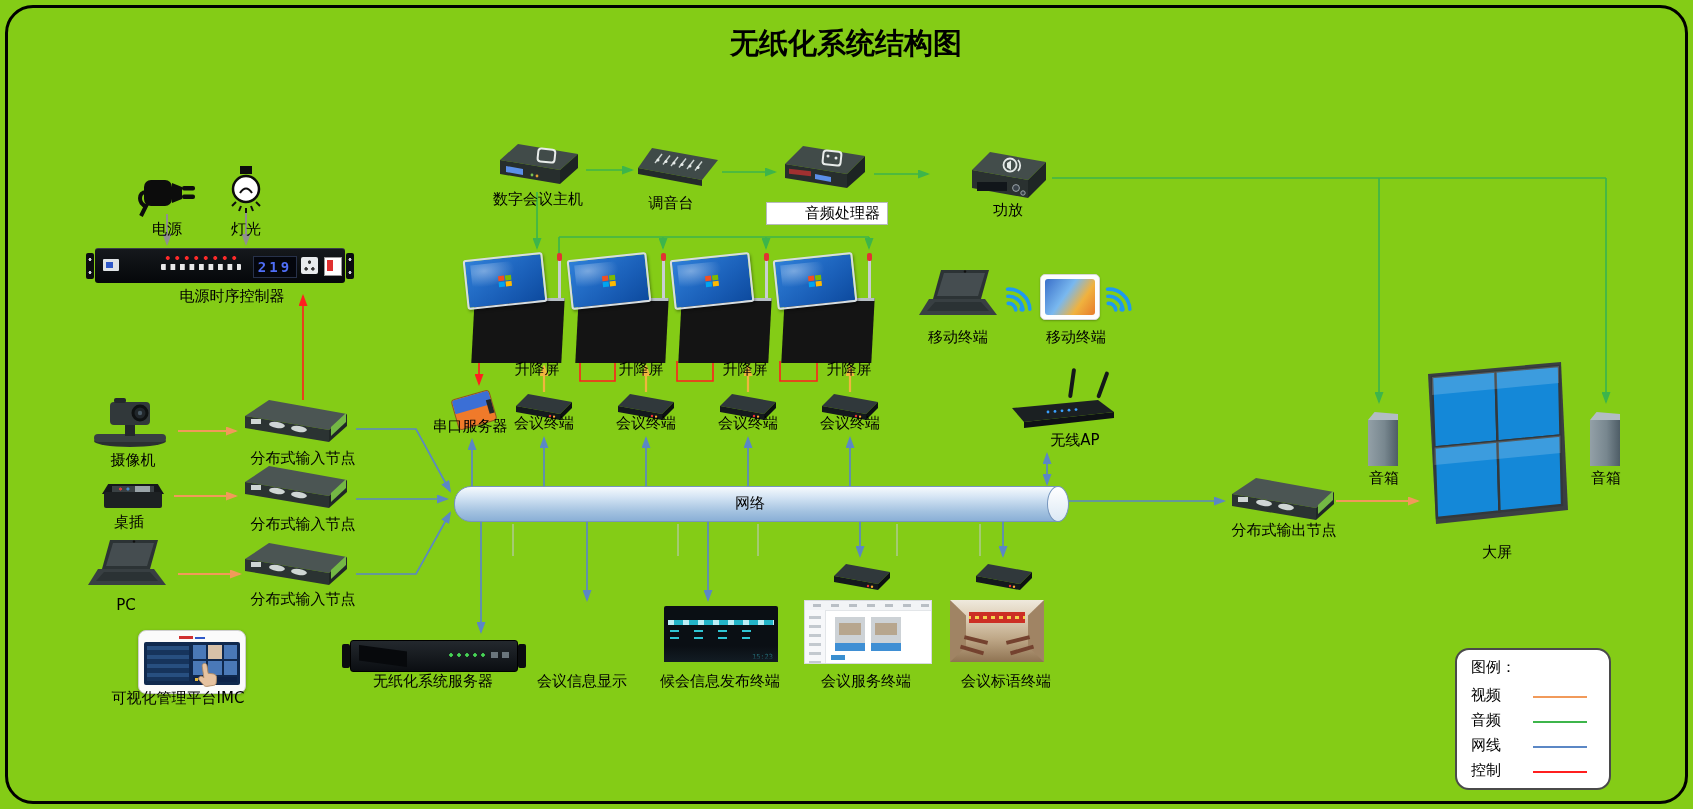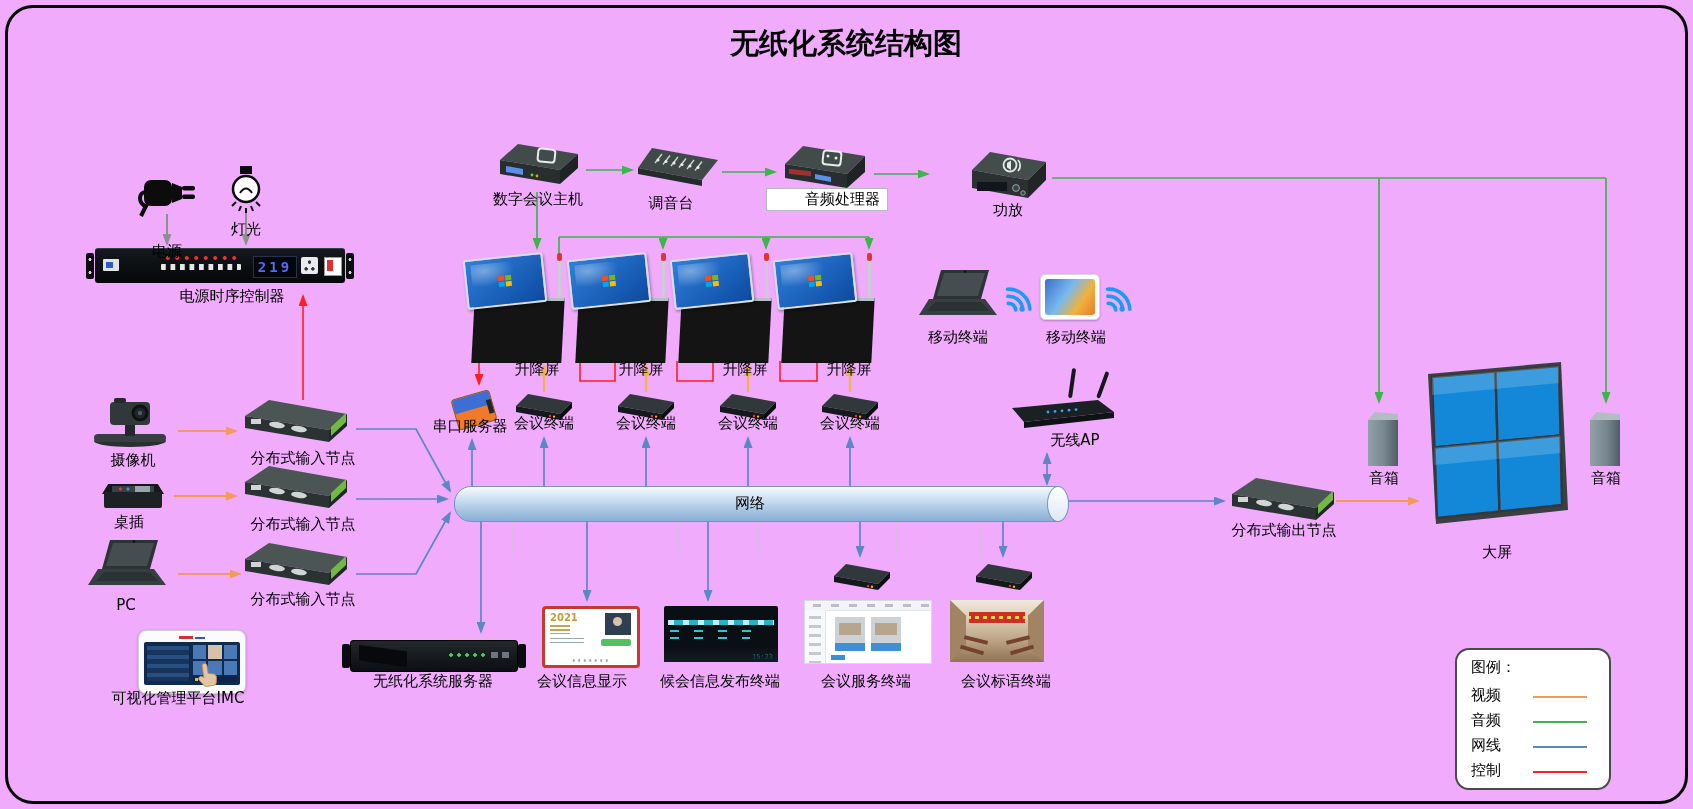--- a/index.html
+++ b/index.html
@@ -1,16 +1,16 @@
 <!DOCTYPE html>
 <html><head>
 <meta charset="utf-8">
 <style>
   html,body{margin:0;padding:0;background:#fff;font-family:"DejaVu Sans","Liberation Sans",sans-serif;}
-  #stage{position:relative;width:1693px;height:809px;background:#f0abfc;overflow:hidden;}
+  #stage{position:relative;width:1693px;height:809px;background:#84cc16;overflow:hidden;}
   .frame{position:absolute;left:5px;top:5px;right:5px;bottom:5px;border:3px solid #000;border-radius:28px;}
   .lbl{position:absolute;font-size:15px;line-height:1.25;color:#000;white-space:nowrap;transform:translateX(-50%);z-index:6;}
   .title{position:absolute;font-size:29px;font-weight:bold;color:#000;white-space:nowrap;transform:translateX(-50%);z-index:6;}
   .lbl-box{border:1px solid #b6babd;background:#fff;padding:1px 7px;}
   .wires{position:absolute;left:0;top:0;width:1693px;height:809px;z-index:2;}
   .dev{position:absolute;z-index:4;}
 
   
   .pipe{position:absolute;left:454px;top:486px;width:604px;height:34px;z-index:3;
     background:linear-gradient(180deg,#f6fafd 0%,#d4e4f4 30%,#a3c2e0 72%,#8aafd6 100%);
@@ -253,21 +253,21 @@
     <circle cx="20" cy="23" r="13" fill="#fff" stroke="#0c0c0c" stroke-width="2.5"></circle>
     <path d="M14,27 q6,-9 12,0" stroke="#0c0c0c" stroke-width="2" fill="none"></path>
     <g stroke="#0c0c0c" stroke-width="2">
       <line x1="6" y1="40" x2="10" y2="36"></line>
         <line x1="34" y1="40" x2="30" y2="36"></line>
       <line x1="13" y1="45" x2="15" y2="40"></line>
         <line x1="27" y1="45" x2="25" y2="40"></line>
       <line x1="20" y1="47" x2="20" y2="42"></line>
     </g>
   </svg>
-  <div class="lbl" style="left:167px;top:220px;margin-top:22px;">电源</div>
+  <div class="lbl" style="left:167px;top:220px;">电源</div>
   <div class="lbl" style="left:246px;top:220px;">灯光</div>
 
   <div class="dev seq" style="left:95px;top:248px;">
     <span class="tag"></span>
     <span class="leds"></span>
     <span class="btns"></span>
     <span class="disp">219</span>
     <span class="sock"></span>
     <span class="sw"></span>
   </div>
@@ -309,21 +309,21 @@
   <svg class="dev" style="left:781px;top:146px;" width="90" height="48" viewBox="0 0 90 48">
     <polygon points="22,0 84,10 66,28 4,18" fill="#414b49"></polygon>
     <polygon points="4,18 66,28 66,42 4,32" fill="#272e2d"></polygon>
     <polygon points="66,28 84,10 84,26 66,42" fill="#1d2423"></polygon>
     <rect x="42" y="5" width="18" height="14" rx="3" fill="none" stroke="#e8ecea" stroke-width="2" transform="rotate(6 51 12)"></rect>
     <circle cx="47" cy="10" r="1.5" fill="#e8ecea"></circle>
       <circle cx="55" cy="12" r="1.5" fill="#e8ecea"></circle>
     <rect x="8" y="22" width="22" height="5" fill="#a03030" transform="skewY(6)"></rect>
     <polygon points="34,28 50,31 50,36 34,33" fill="#5b8fe8"></polygon>
   </svg>
-  <div class="lbl lbl-box" style="left:827px;top:188px;padding-left:38px;">音频处理器</div>
+  <div class="lbl lbl-box" style="left:827px;top:202px;padding-left:38px;">音频处理器</div>
 
   <svg class="dev" style="left:966px;top:150px;" width="84" height="57" viewBox="0 0 84 57">
     <polygon points="24,2 80,12 62,30 6,20" fill="#434d4b"></polygon>
     <polygon points="6,20 62,30 62,48 6,38" fill="#2a3130"></polygon>
     <polygon points="62,30 80,12 80,30 62,48" fill="#1f2625"></polygon>
     <g stroke="#e4e9e7" stroke-width="1.8" fill="none">
       <circle cx="44" cy="15" r="6.5"></circle>
       <path d="M52,10 a8,8 0 0 1 0,11"></path>
     </g>
     <polygon points="41,13 45,10.5 45,20 41,17.5" fill="#e4e9e7"></polygon>
@@ -554,28 +554,20 @@
   <div class="pipe-cap"></div>
   <div class="net-lbl">网络</div>
 
   <div class="dev rsrv" style="left:350px;top:640px;">
     <span class="vent"></span>
     <span class="leds"></span>
     <span class="usb"></span>
   </div>
   <div class="lbl" style="left:433px;top:672px;">无纸化系统服务器</div>
 
-  <div class="dev info" style="left:542px;top:606px;">
-    <span class="yr">2021</span>
-    <span class="gold"></span>
-    <span class="txt"></span>
-    <span class="photo"></span>
-    <span class="btn"></span>
-    <span class="dots"></span>
-  </div>
   <div class="lbl" style="left:582px;top:672px;">会议信息显示</div>
 
   <div class="dev wait" style="left:664px;top:606px;">
     <span class="clk">15:23</span>
     <span class="band"></span>
     <span class="r1"></span>
     <span class="r2"></span>
     <span class="glow"></span>
   </div>
   <div class="lbl" style="left:720px;top:672px;">候会信息发布终端</div>

